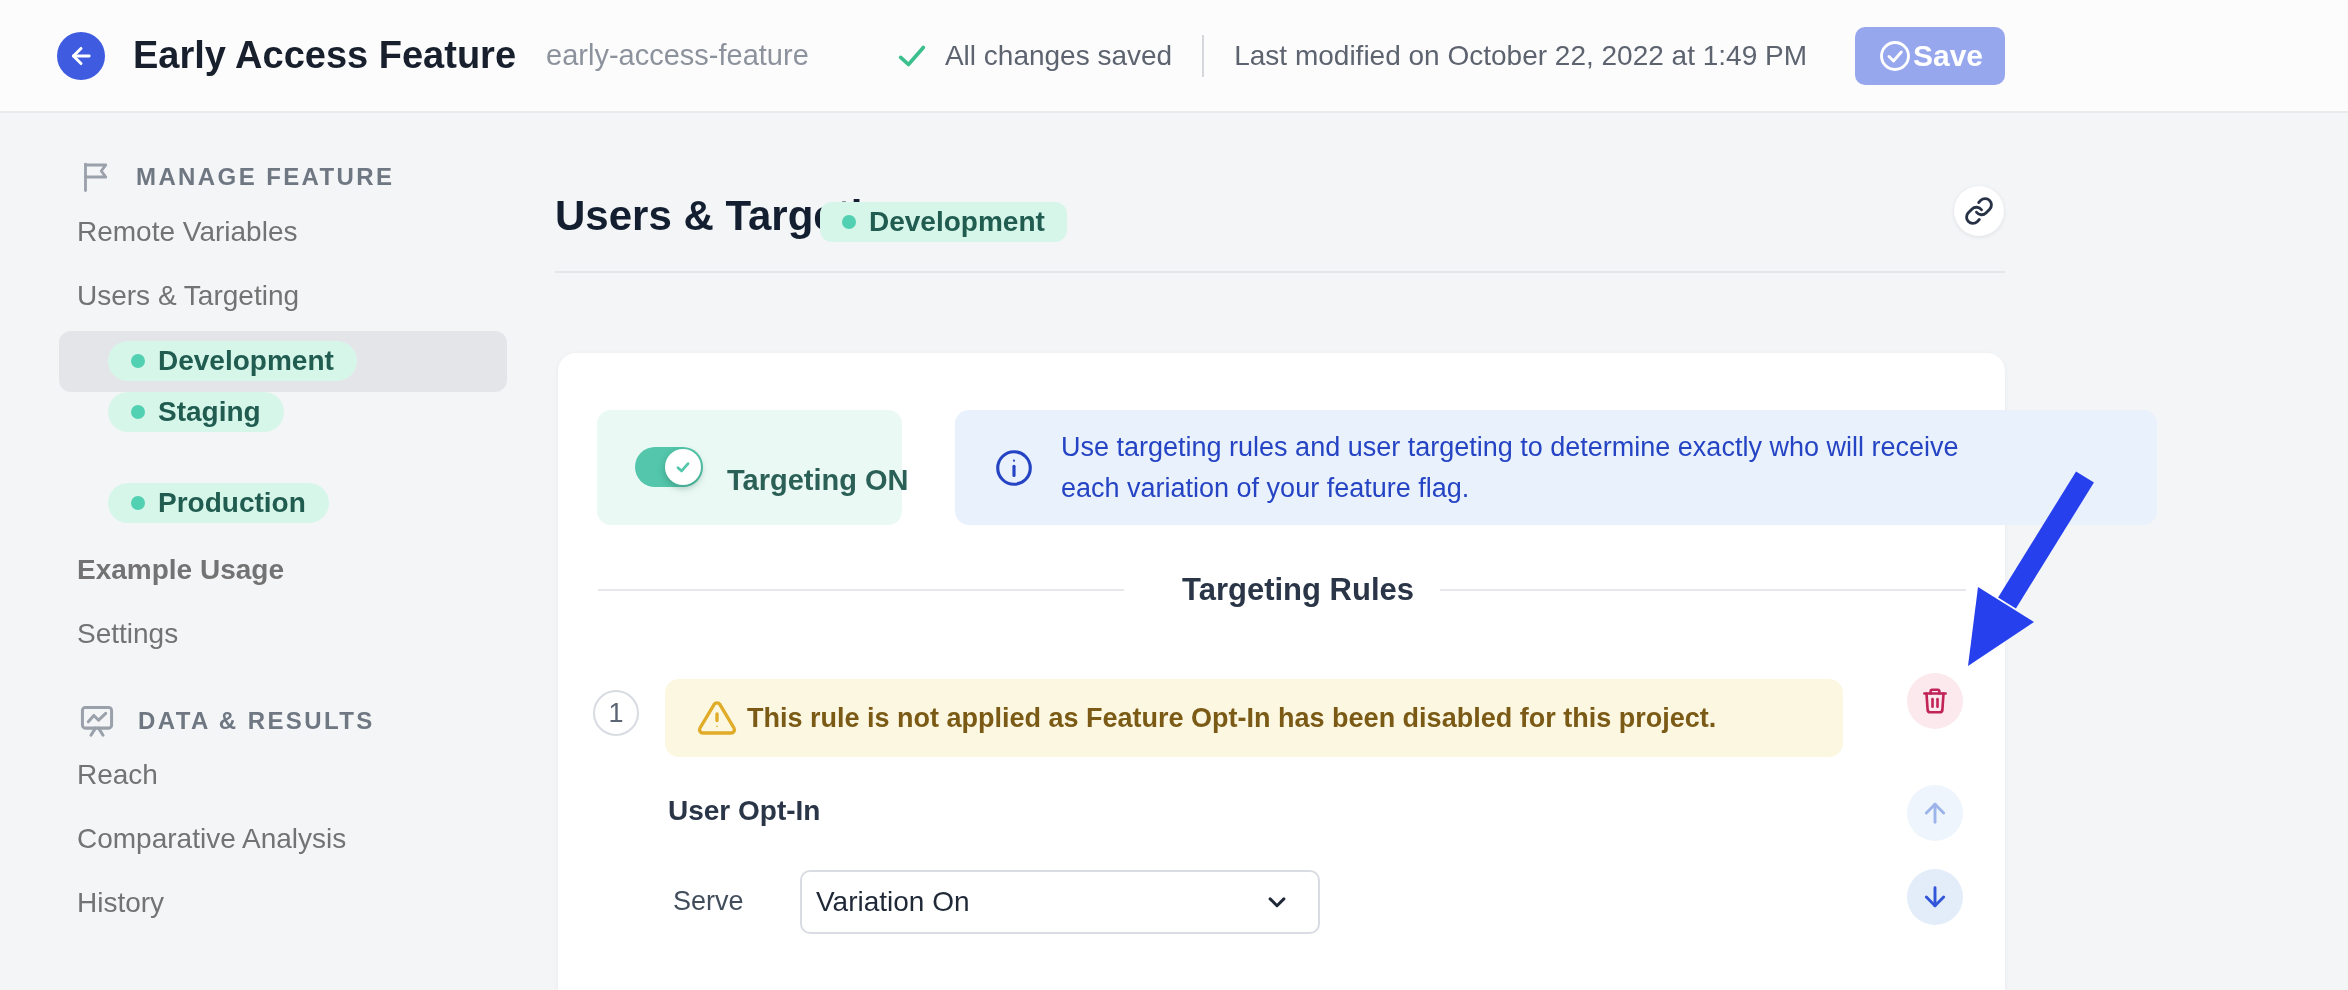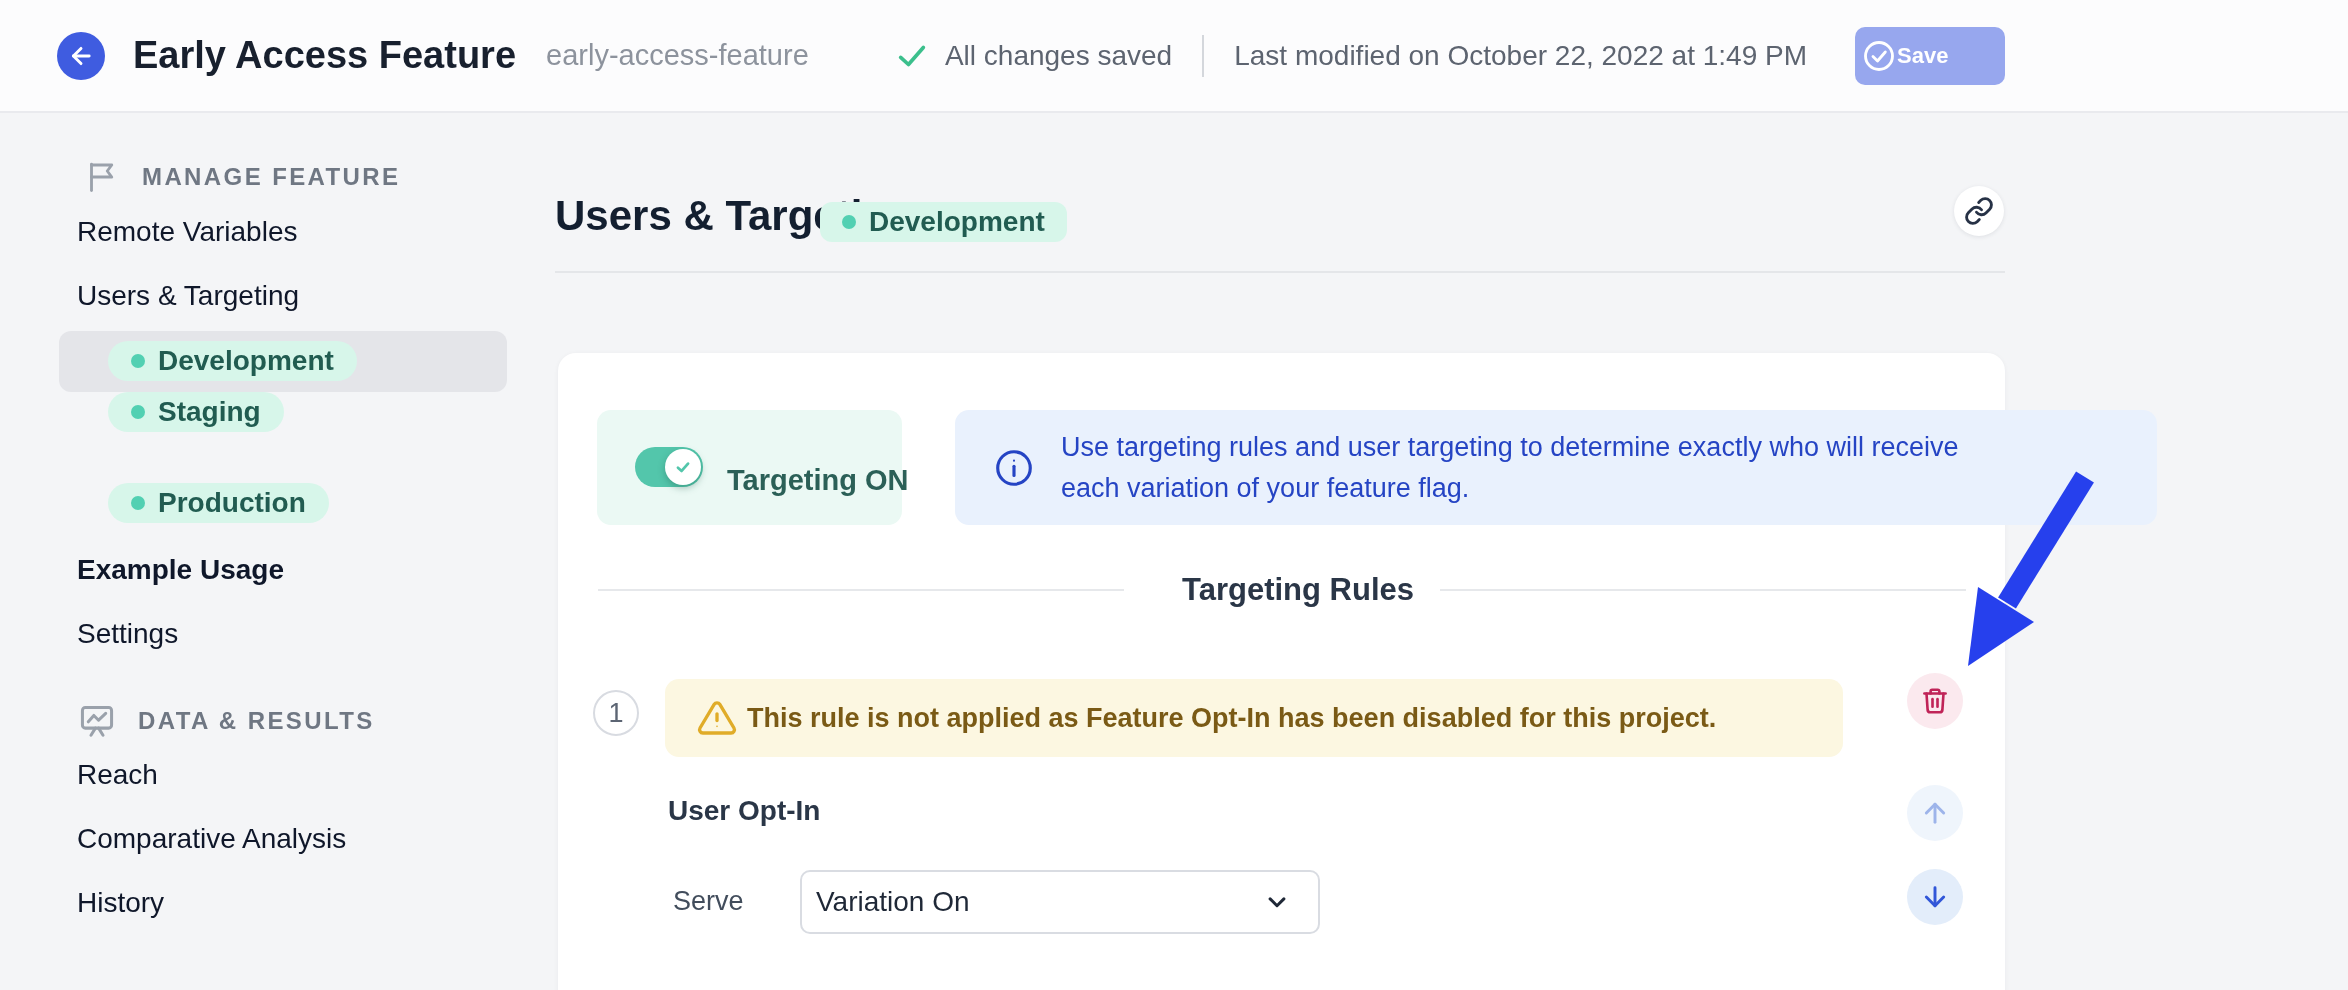--- a/index.html
+++ b/index.html
@@ -13,27 +13,27 @@
           padding:0 343px 0 57px;}
   .back-btn{width:48px;height:48px;border-radius:50%;background:#3f5ce0;display:flex;
             align-items:center;justify-content:center;flex:0 0 auto;cursor:pointer;}
   .hdr-title{font-size:38px;font-weight:700;color:#18202e;margin-left:28px;white-space:nowrap;}
   .hdr-slug{font-size:29px;color:#8d939d;margin-left:30px;white-space:nowrap;}
   .hdr-right{margin-left:auto;display:flex;align-items:center;}
   .saved-check{width:34px;height:34px;margin-right:16px;}
   .hdr-status{font-size:28px;color:#5d6470;white-space:nowrap;}
   .hdr-vdiv{width:2px;height:42px;background:#d4d7dc;margin:0 30px;}
   .save-btn{margin-left:48px;width:150px;height:58px;border-radius:10px;background:#97a7ee;border:none;
-            color:#ffffff;font-size:22px;font-weight:600;font-family:inherit;display:flex;align-items:center;
-            cursor:default;}
+            color:#ffffff;font-size:30px;font-weight:600;font-family:inherit;display:flex;align-items:center;
+            justify-content:center;cursor:default;}
 
   
   .side-section{display:flex;align-items:center;gap:22px;color:#6f7783;font-size:24px;font-weight:700;
                 letter-spacing:2.4px;}
-  .side-item{font-size:28px;font-weight:500;color:#0f172a;line-height:34px;cursor:pointer;white-space:nowrap;}
+  .side-item{font-size:28px;font-weight:500;color:#737373;line-height:34px;cursor:pointer;white-space:nowrap;}
   .side-selected{left:59px;top:331px;width:448px;height:61px;border-radius:12px;background:#e4e5e9;}
   .env-pill{display:flex;align-items:center;gap:13px;height:40px;padding:0 23px;border-radius:20px;
             background:#d7f6ea;color:#215c51;font-size:28px;font-weight:600;cursor:pointer;white-space:nowrap;}
   .env-dot{width:14px;height:14px;border-radius:50%;background:#52d0b2;flex:0 0 auto;}
 
   
   .page-h1{left:555px;top:192px;font-size:42px;font-weight:700;color:#131f30;line-height:48px;white-space:nowrap;}
   .main-badge{left:820px;top:202px;display:flex;align-items:center;gap:13px;height:40px;padding:0 22px;
               border-radius:12px;background:#d7f6ea;color:#215c51;font-size:28px;font-weight:600;white-space:nowrap;}
   .link-btn{left:1954px;top:186px;width:50px;height:50px;border-radius:50%;background:#ffffff;
@@ -106,21 +106,21 @@
         <svg width="36" height="36" viewBox="0 0 24 24" fill="none" stroke="#ffffff" stroke-width="1.9" stroke-linecap="round" stroke-linejoin="round">
             <circle cx="12" cy="12" r="9"></circle>
             <polyline points="8 12.4 11 15.3 16.2 9.3"></polyline>
           </svg>
         <span>Save</span>
       </button>
     </div>
   </div>
 
   <div>
-    <div class="abs side-section" style="left:84px;top:158px;">
+    <div class="abs side-section" style="left:78px;top:158px;">
       <svg width="36" height="38" viewBox="0 0 24 24" fill="none" stroke="#9aa1ab" stroke-width="1.9" stroke-linecap="round" stroke-linejoin="round">
           <line x1="5" y1="21" x2="5" y2="3.5"></line>
           <path d="M5 4 h13.5 l-3 4 3 4 H5"></path>
         </svg>
       <span>MANAGE FEATURE</span>
     </div>
 
     <div class="abs side-item" style="left:77px;top:215px;">Remote Variables</div>
     <div class="abs side-item" style="left:77px;top:279px;">Users &amp; Targeting</div>
 

